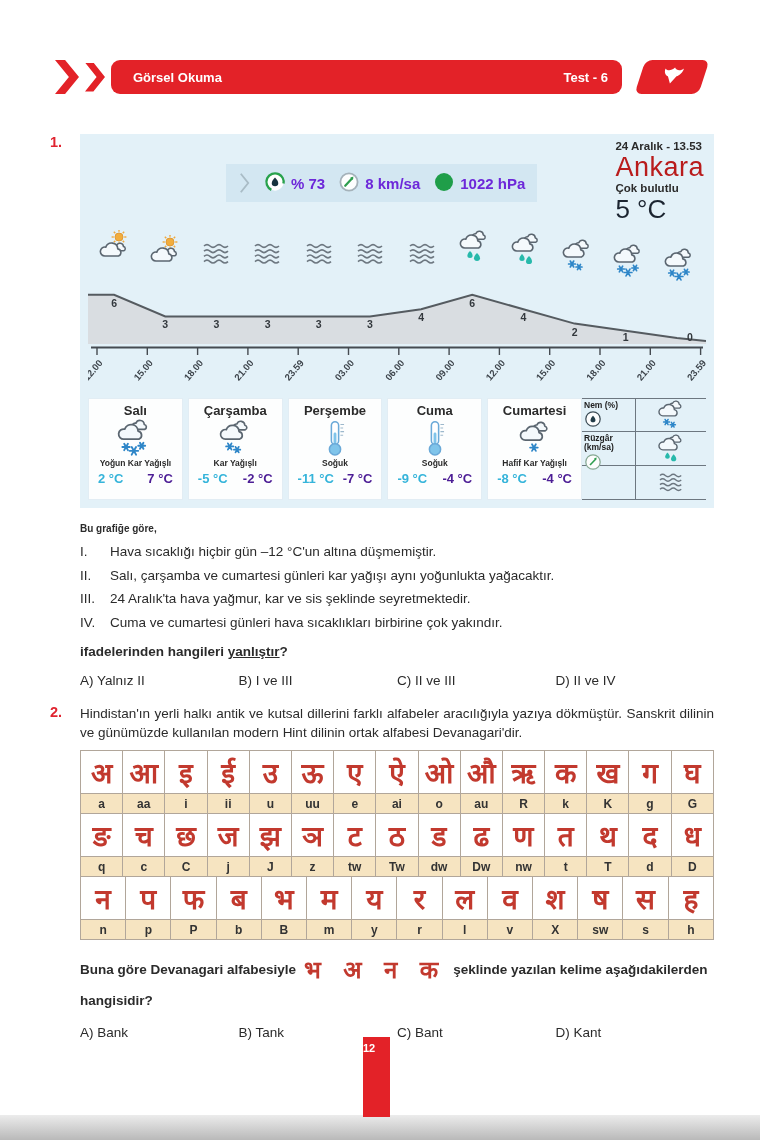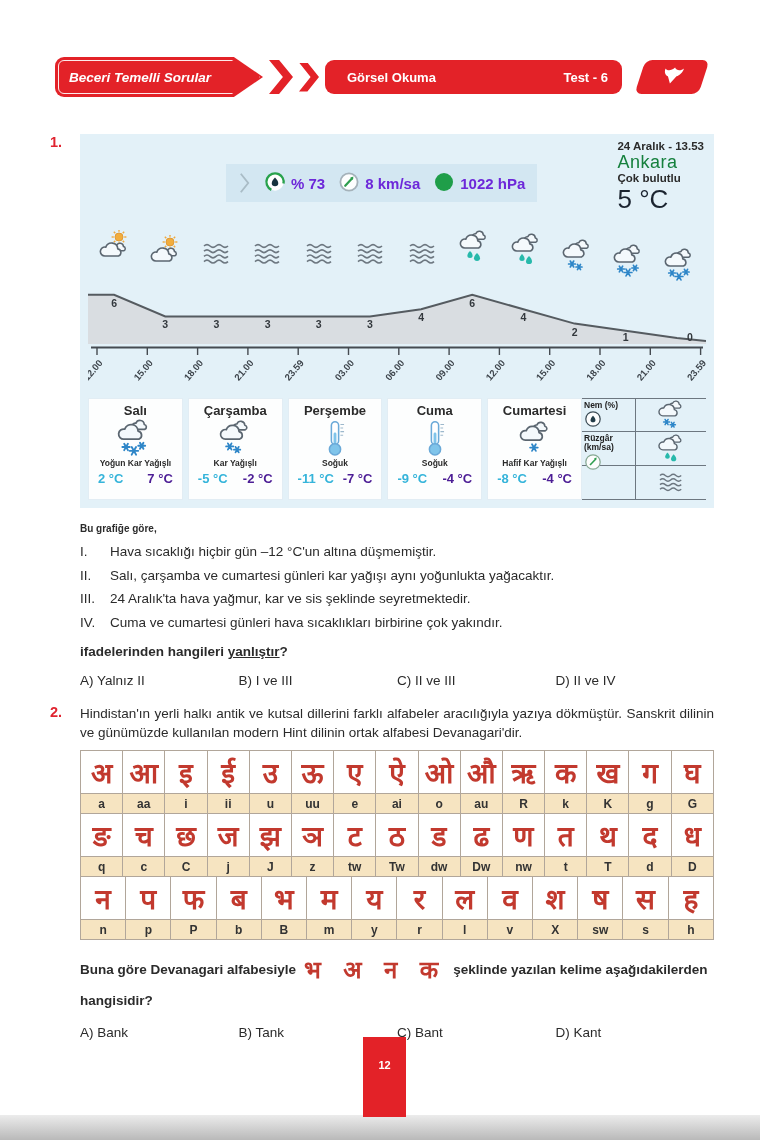--- a/index.html
+++ b/index.html
@@ -29,21 +29,21 @@
   .qbody{flex:1;min-width:0}
   
   .wx{background:#e3f1f8;padding:6px 8px 8px;box-sizing:border-box}
   .wx-top{display:flex;height:90px}
   .wx-stats{margin:24px 0 0 138px;height:38px;background:#d3e7f2;display:flex;align-items:center;
             gap:13px;padding:0 12px;align-self:flex-start}
   .stat{display:flex;align-items:center;gap:5px;font-size:15px;font-weight:600;color:#6d28d9;white-space:nowrap}
   .wx-caret{display:flex;align-items:center}
   .wx-loc{margin-left:auto;text-align:left;padding-right:2px;line-height:1.1}
   .wx-dt{font-size:11.5px;font-weight:bold}
-  .wx-city{font-size:18px;color:#15803d;letter-spacing:.5px}
+  .wx-city{font-size:27px;color:#b91c1c;letter-spacing:.5px}
   .wx-cond{font-size:11.5px;font-weight:bold}
   .wx-temp{font-size:26px;color:#1b2430}
   .wx-icons{display:flex;height:48px;align-items:flex-start}
   .wx-islot{flex:1;display:flex;justify-content:center}
   #wx-curve{display:block;width:100%;height:66px}
   #wx-axis{display:block;width:100%;height:40px}
   .wx-bottom{display:flex;gap:0;margin-top:14px}
   .day-card{flex:1;background:#fdfefe;text-align:center;padding:4px 2px 5px;border:1px solid #e2edf4}
   .day-name{font-size:13px;font-weight:bold;margin-bottom:1px}
   .day-icon{height:38px;display:flex;align-items:center;justify-content:center}
@@ -67,34 +67,31 @@
   .q2-para{font-size:13.5px;line-height:1.42;margin-bottom:9px;text-align:justify}
   .deva{border-collapse:collapse;width:100%;table-layout:fixed;margin-top:-1px}
   .deva td{border:1px solid #b1a69a;text-align:center;padding:0}
   .deva .dg{height:42px;font-size:28px;color:#c2392e;background:#fff;font-weight:bold;
             font-family:"DejaVu Sans",sans-serif}
   .deva .dl{height:19px;font-size:12px;font-weight:bold;background:#f6e4c1;color:#333}
   .q2-stem{font-weight:bold;font-size:13.5px;margin-top:11px;line-height:1.6}
   .deva-word{font-size:24px;color:#c2392e;font-weight:bold;letter-spacing:7px;margin:0 8px;
              vertical-align:-4px;font-family:"DejaVu Sans",sans-serif}
   
-  .page-marker{position:absolute;left:363px;top:1037px;width:43px;height:80px;background:#e32228;
-               color:#fff;font-size:11px;font-weight:bold;text-align:center;padding-top:22px;
+  .page-marker{position:absolute;left:363px;top:1037px;width:27px;height:80px;background:#e32228;
+               color:#fff;font-size:11px;font-weight:bold;text-align:left;padding-top:5px;
                box-sizing:border-box;z-index:3}
   .bottom-band{position:absolute;left:0;right:0;bottom:0;height:25px;
                background:linear-gradient(#ececec,#b9b9b9)}
   .cl{fill:#f4f9fc;stroke:#5b6670;stroke-width:1.6;stroke-linejoin:round}
 </style>
 </head>
 <body>
 
 <div class="header">
-  <div class="badge">
-    <span class="badge-txt">Beceri Temelli Sorular</span>
-  </div>
   <div class="chev"></div>
   <div class="chev small"></div>
   <div class="bar">
     <span>Görsel Okuma</span>
     <span class="bar-spacer"></span>
     <span>Test - 6</span>
   </div>
   <div class="logo">
       <span id="i-emblem"><svg width="30" height="22" viewBox="0 0 30 22">
           <path d="M15 3.5c2.6 3.8 7.4 3.2 9.2 1 .3 4-2.2 7-4.9 7.8L15 19.5l-4.3-7.2C8 11.5 5.5 8.5 5.8 4.5 7.6 6.7 12.4 7.3 15 3.5Z" fill="#fff"></path>

